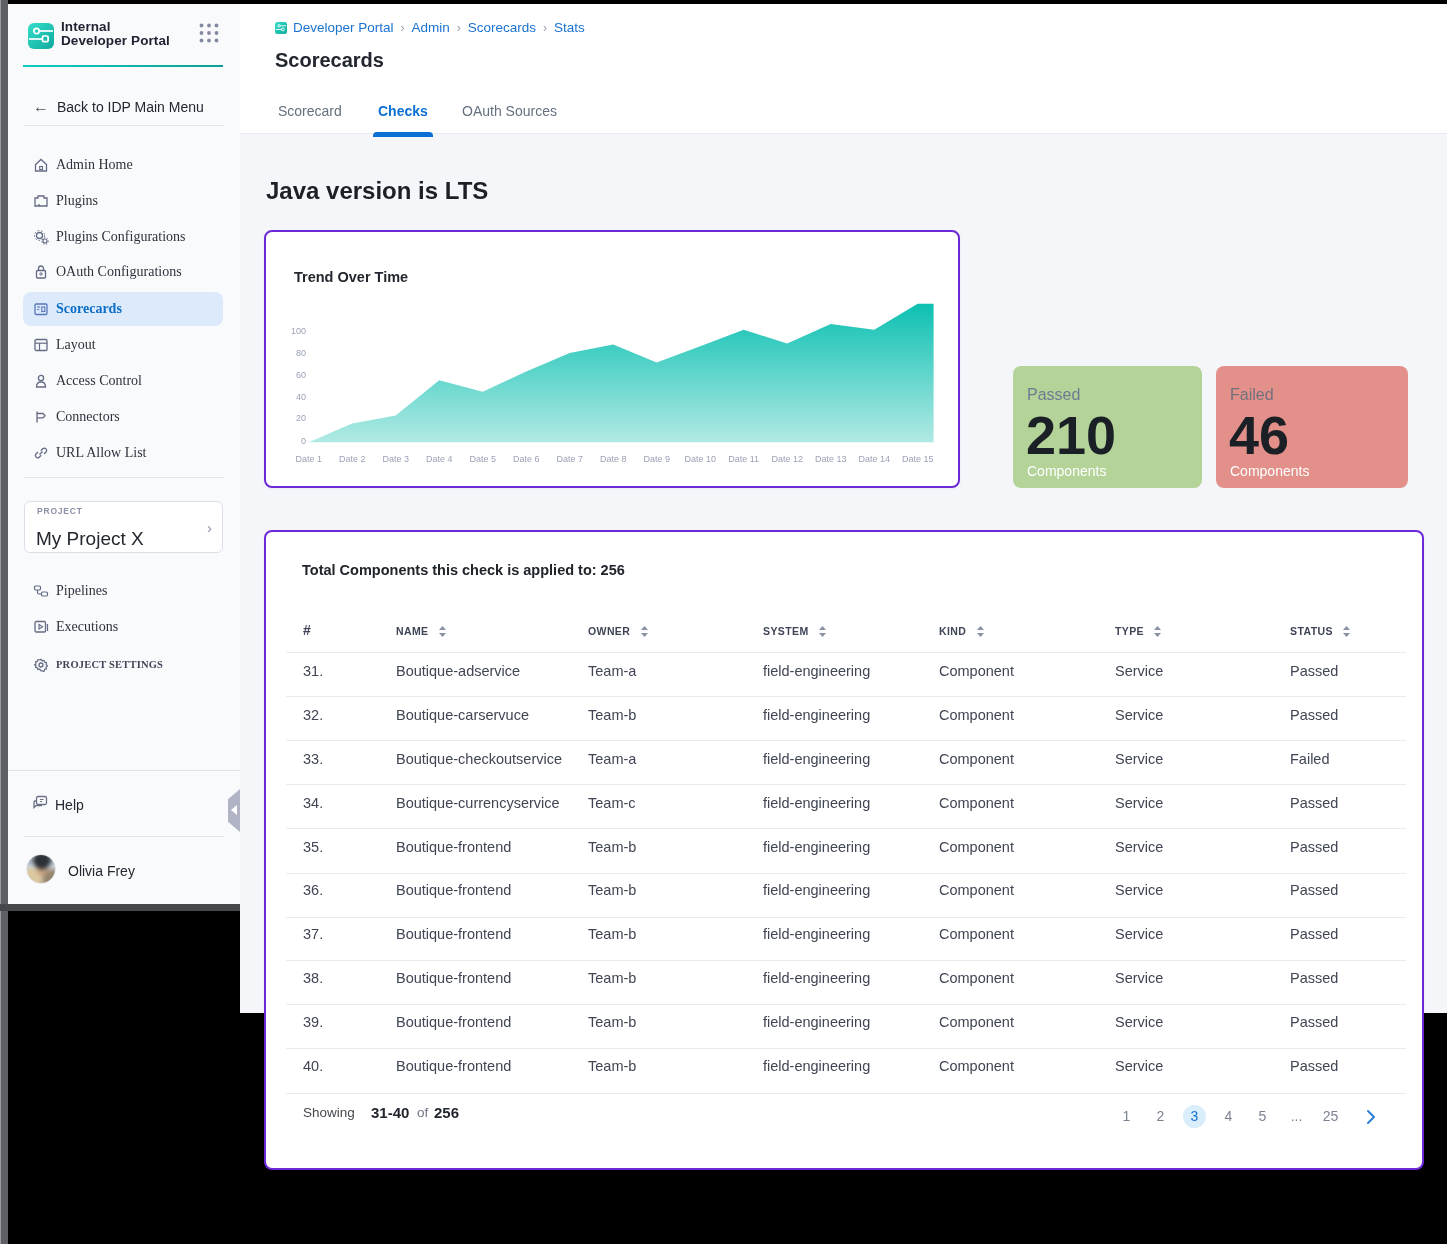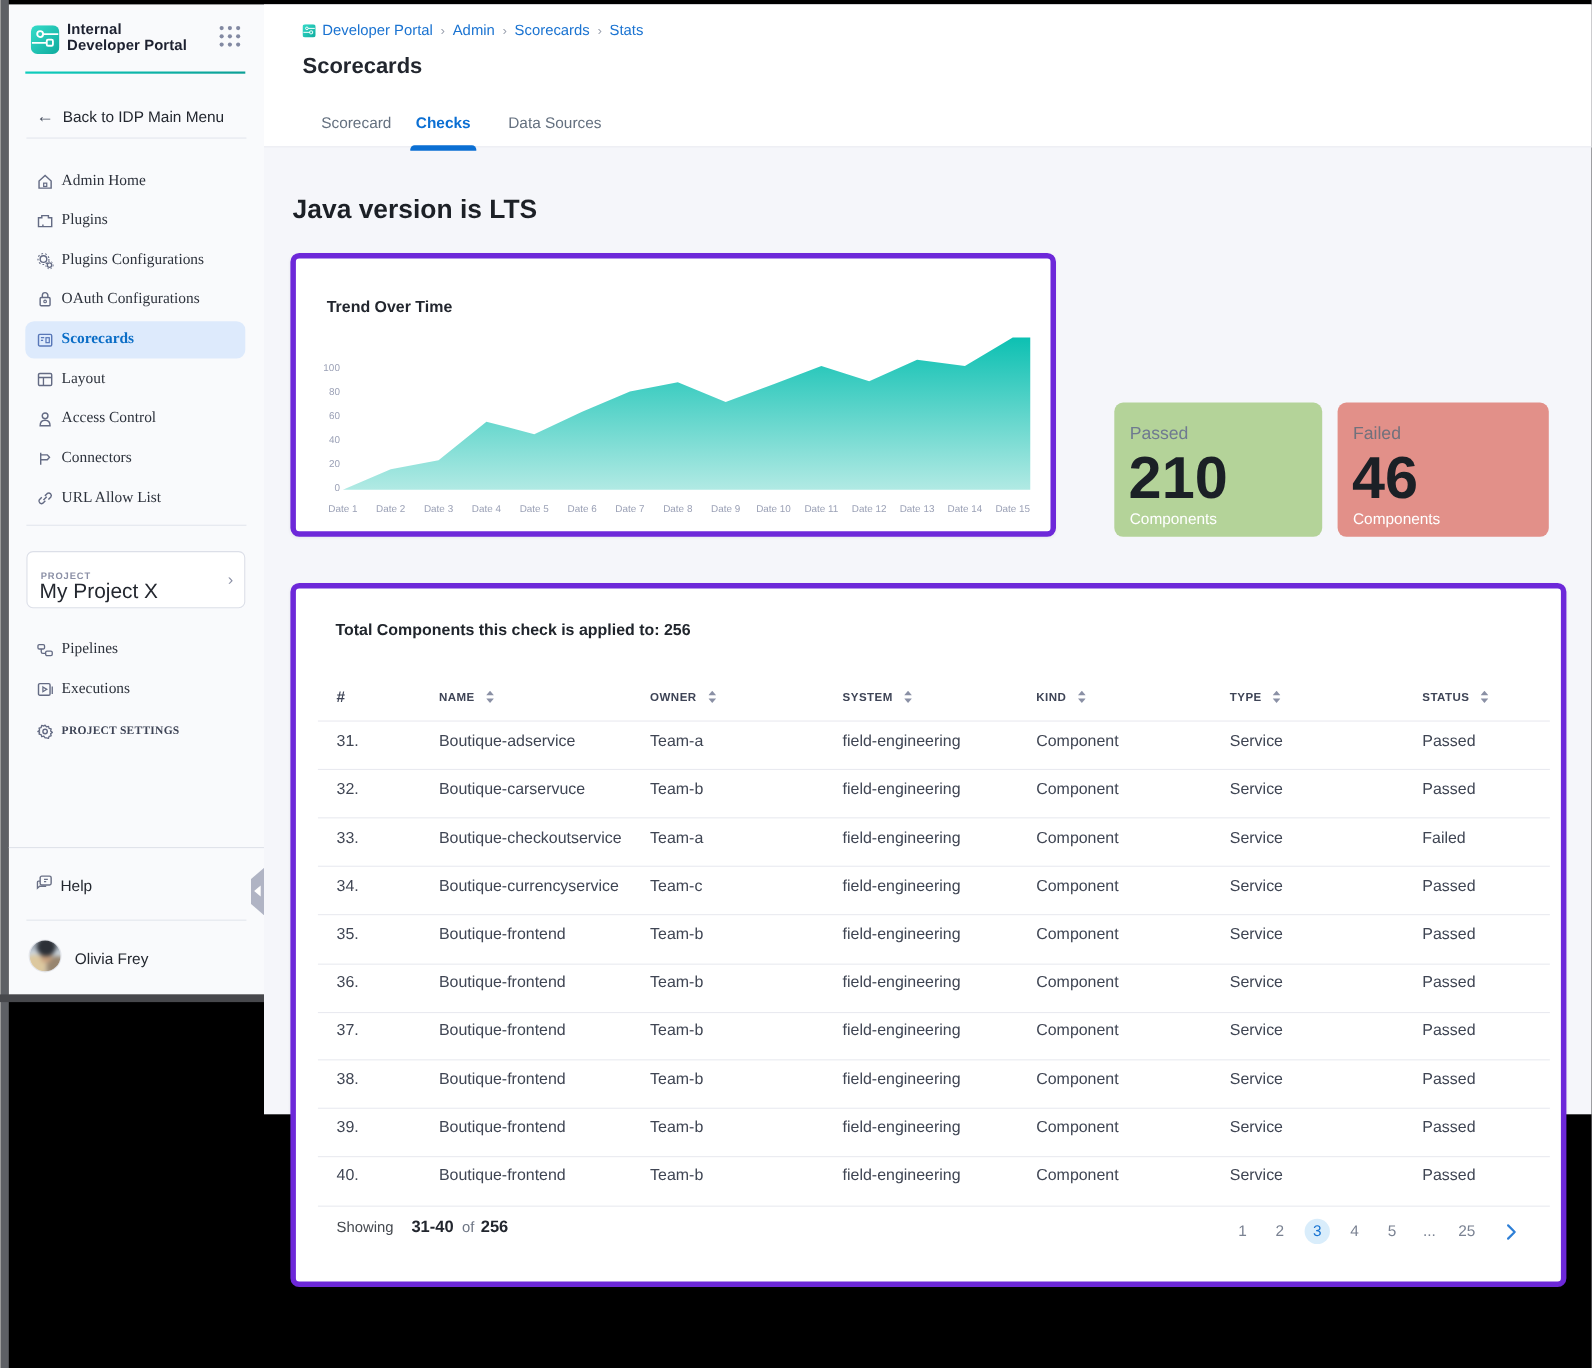--- a/index.html
+++ b/index.html
@@ -15,21 +15,21 @@
 #sb-grid { position:absolute; left:191px; top:19px; }
 #sb-rule { position:absolute; left:15px; top:61px; width:200px; height:2px; background:linear-gradient(90deg,#0fcdbd,#0d9f96); }
 .back-row { position:absolute; left:25px; top:94px; width:200px; font-size:14px; color:#23272f; }
 .back-row .arr { display:inline-block; width:24px; color:#4b5262; font-size:16px; }
 .sb-div { position:absolute; left:16px; width:200px; height:1px; background:#e3e6ed; }
 .nav-item { position:absolute; left:15px; width:200px; height:34px; line-height:34px; font-size:14px; color:#2d323c; border-radius:8px;font-family:Liberation Serif, serif; }
 .nav-item .ic { position:absolute; left:10px; top:9px; width:16px; height:16px; }
 .nav-item .lbl { position:absolute; left:33px; top:0; }
 .nav-item.sel { background:#ddeafc; color:#0a6dc6; font-weight:bold; }
 .proj-card { position:absolute; left:16px; top:497px; width:199px; height:52px; background:#fff; border:1px solid #dcdfe8; border-radius:6px; }
-.proj-card .pl { position:absolute; left:12px; top:16px; font-size:8.5px; font-weight:bold; letter-spacing:0.8px; color:#8b90a6; }
+.proj-card .pl { position:absolute; left:12px; top:4px; font-size:8.5px; font-weight:bold; letter-spacing:0.8px; color:#8b90a6; }
 .proj-card .pn { position:absolute; left:11px; top:26px; font-size:19px; color:#23272f; }
 .proj-card .ch { position:absolute; right:10px; top:17px; color:#8b90a6; font-size:15px; }
 .sb-bottom-div { position:absolute; left:0px; top:766px; width:232px; height:1px; background:#e0e3ea; }
 .help-row { position:absolute; left:47px; top:793px; font-size:14px; color:#23272f; }
 .help-ic { position:absolute; left:25px; top:791px; }
 .handle { position:absolute; left:220px; top:785px; width:12px; height:43px; background:#b0b4c4; clip-path:polygon(100% 0, 100% 100%, 0 76%, 0 24%); }
 .handle:after { content:""; position:absolute; left:3px; top:16px; border-right:6px solid #fff; border-top:5px solid transparent; border-bottom:5px solid transparent; }
 .avatar { position:absolute; left:18px; top:850px; width:30px; height:30px; border-radius:50%; border:1px solid #e3e5eb; overflow:hidden; }
 .avatar:before { content:""; position:absolute; left:-3px; top:-3px; width:36px; height:36px; filter:blur(2px);
   background:
@@ -47,21 +47,21 @@
 .crumb .sep { color:#9aa1ae; padding:0 7px; font-size:12px; }
 .crumb svg { vertical-align:-2px; margin-right:6px; }
 .h1 { position:absolute; left:35px; top:45px; font-size:20px; font-weight:bold; color:#22262e; }
 .tabs { position:absolute; left:0; top:99px; font-size:14px; }
 .tab { position:absolute; color:#64707f; white-space:nowrap; }
 .tab.active { color:#0b6fd3; font-weight:bold; position:relative; }
 .tab.active:after { content:""; position:absolute; left:-5px; right:-5px; top:29px; height:5px; background:#0b6fd3; border-radius:4px 4px 0 0; }
 
 .h2 { position:absolute; left:26px; top:173px; font-size:24px; font-weight:bold; color:#1c2026; }
 
-.card { position:absolute; background:#fff; border:5px solid #6d28d9; border-radius:8px; box-shadow:0 1px 3px rgba(40,41,61,0.06); }
+.card { position:absolute; background:#fff; border:2px solid #6d28d9; border-radius:8px; box-shadow:0 1px 3px rgba(40,41,61,0.06); }
 #trend { left:24px; top:226px; width:696px; height:258px; }
 #trend .t { position:absolute; left:28px; top:37px; font-size:14.5px; font-weight:bold; color:#22262e; }
 
 #pct { position:absolute; left:773px; top:227px; width:395px; height:119px; background:#f2f3f6; border:2px solid #abd285; border-radius:8px; }
 #pct .big { position:absolute; left:29px; top:12px; font-size:54px; line-height:58px; font-weight:bold; color:#1c2027; }
 #pct .sub { position:absolute; left:30px; top:82px; font-size:17.5px; color:#5d6573; }
 #passed { position:absolute; left:773px; top:362px; width:189px; height:122px; background:#b4d399; border-radius:8px; }
 #failed { position:absolute; left:976px; top:362px; width:192px; height:122px; background:#e29089; border-radius:8px; }
 .sc-l { position:absolute; left:14px; top:20px; font-size:16px; color:#6f7a90; }
 .sc-n { position:absolute; left:13px; top:40px; font-size:54px; line-height:58px; font-weight:bold; color:#1b2026; }
@@ -240,23 +240,23 @@
           </defs>
           <rect width="12" height="12" rx="2.5" fill="url(#lg2)"></rect>
           <circle cx="4" cy="3.8" r="1.2" fill="none" stroke="#fff" stroke-width="0.9"></circle>
           <line x1="5.2" y1="3.8" x2="11.2" y2="3.8" stroke="#fff" stroke-width="0.9"></line>
           <rect x="6.6" y="6.1" width="2.6" height="2.6" rx="0.6" fill="none" stroke="#fff" stroke-width="0.9"></rect>
           <line x1="0.8" y1="7.4" x2="6.6" y2="7.4" stroke="#fff" stroke-width="0.9"></line>
         </svg><a>Developer Portal</a><span class="sep">›</span><a>Admin</a><span class="sep">›</span><a>Scorecards</a><span class="sep">›</span><a>Stats</a>
     </div>
     <div class="h1">Scorecards</div>
     <div class="tabs">
-      <span class="tab" style="left:52px">Scorecard</span>
+      <span class="tab" style="left:38px">Scorecard</span>
       <span class="tab active" style="left:138px">Checks</span>
-      <span class="tab" style="left:222px">Data Sources</span>
+      <span class="tab" style="left:222px">OAuth Sources</span>
     </div>
   </div>
   <div class="h2">Java version is LTS</div>
 
   <div class="card" id="trend">
     <div class="t">Trend Over Time</div>
     <svg width="696" height="258" style="position:absolute;left:0;top:0">
       <defs>
           <linearGradient id="cg" x1="0" y1="71" x2="0" y2="211" gradientUnits="userSpaceOnUse">
         <stop offset="0" stop-color="#0cc0b2"></stop>

